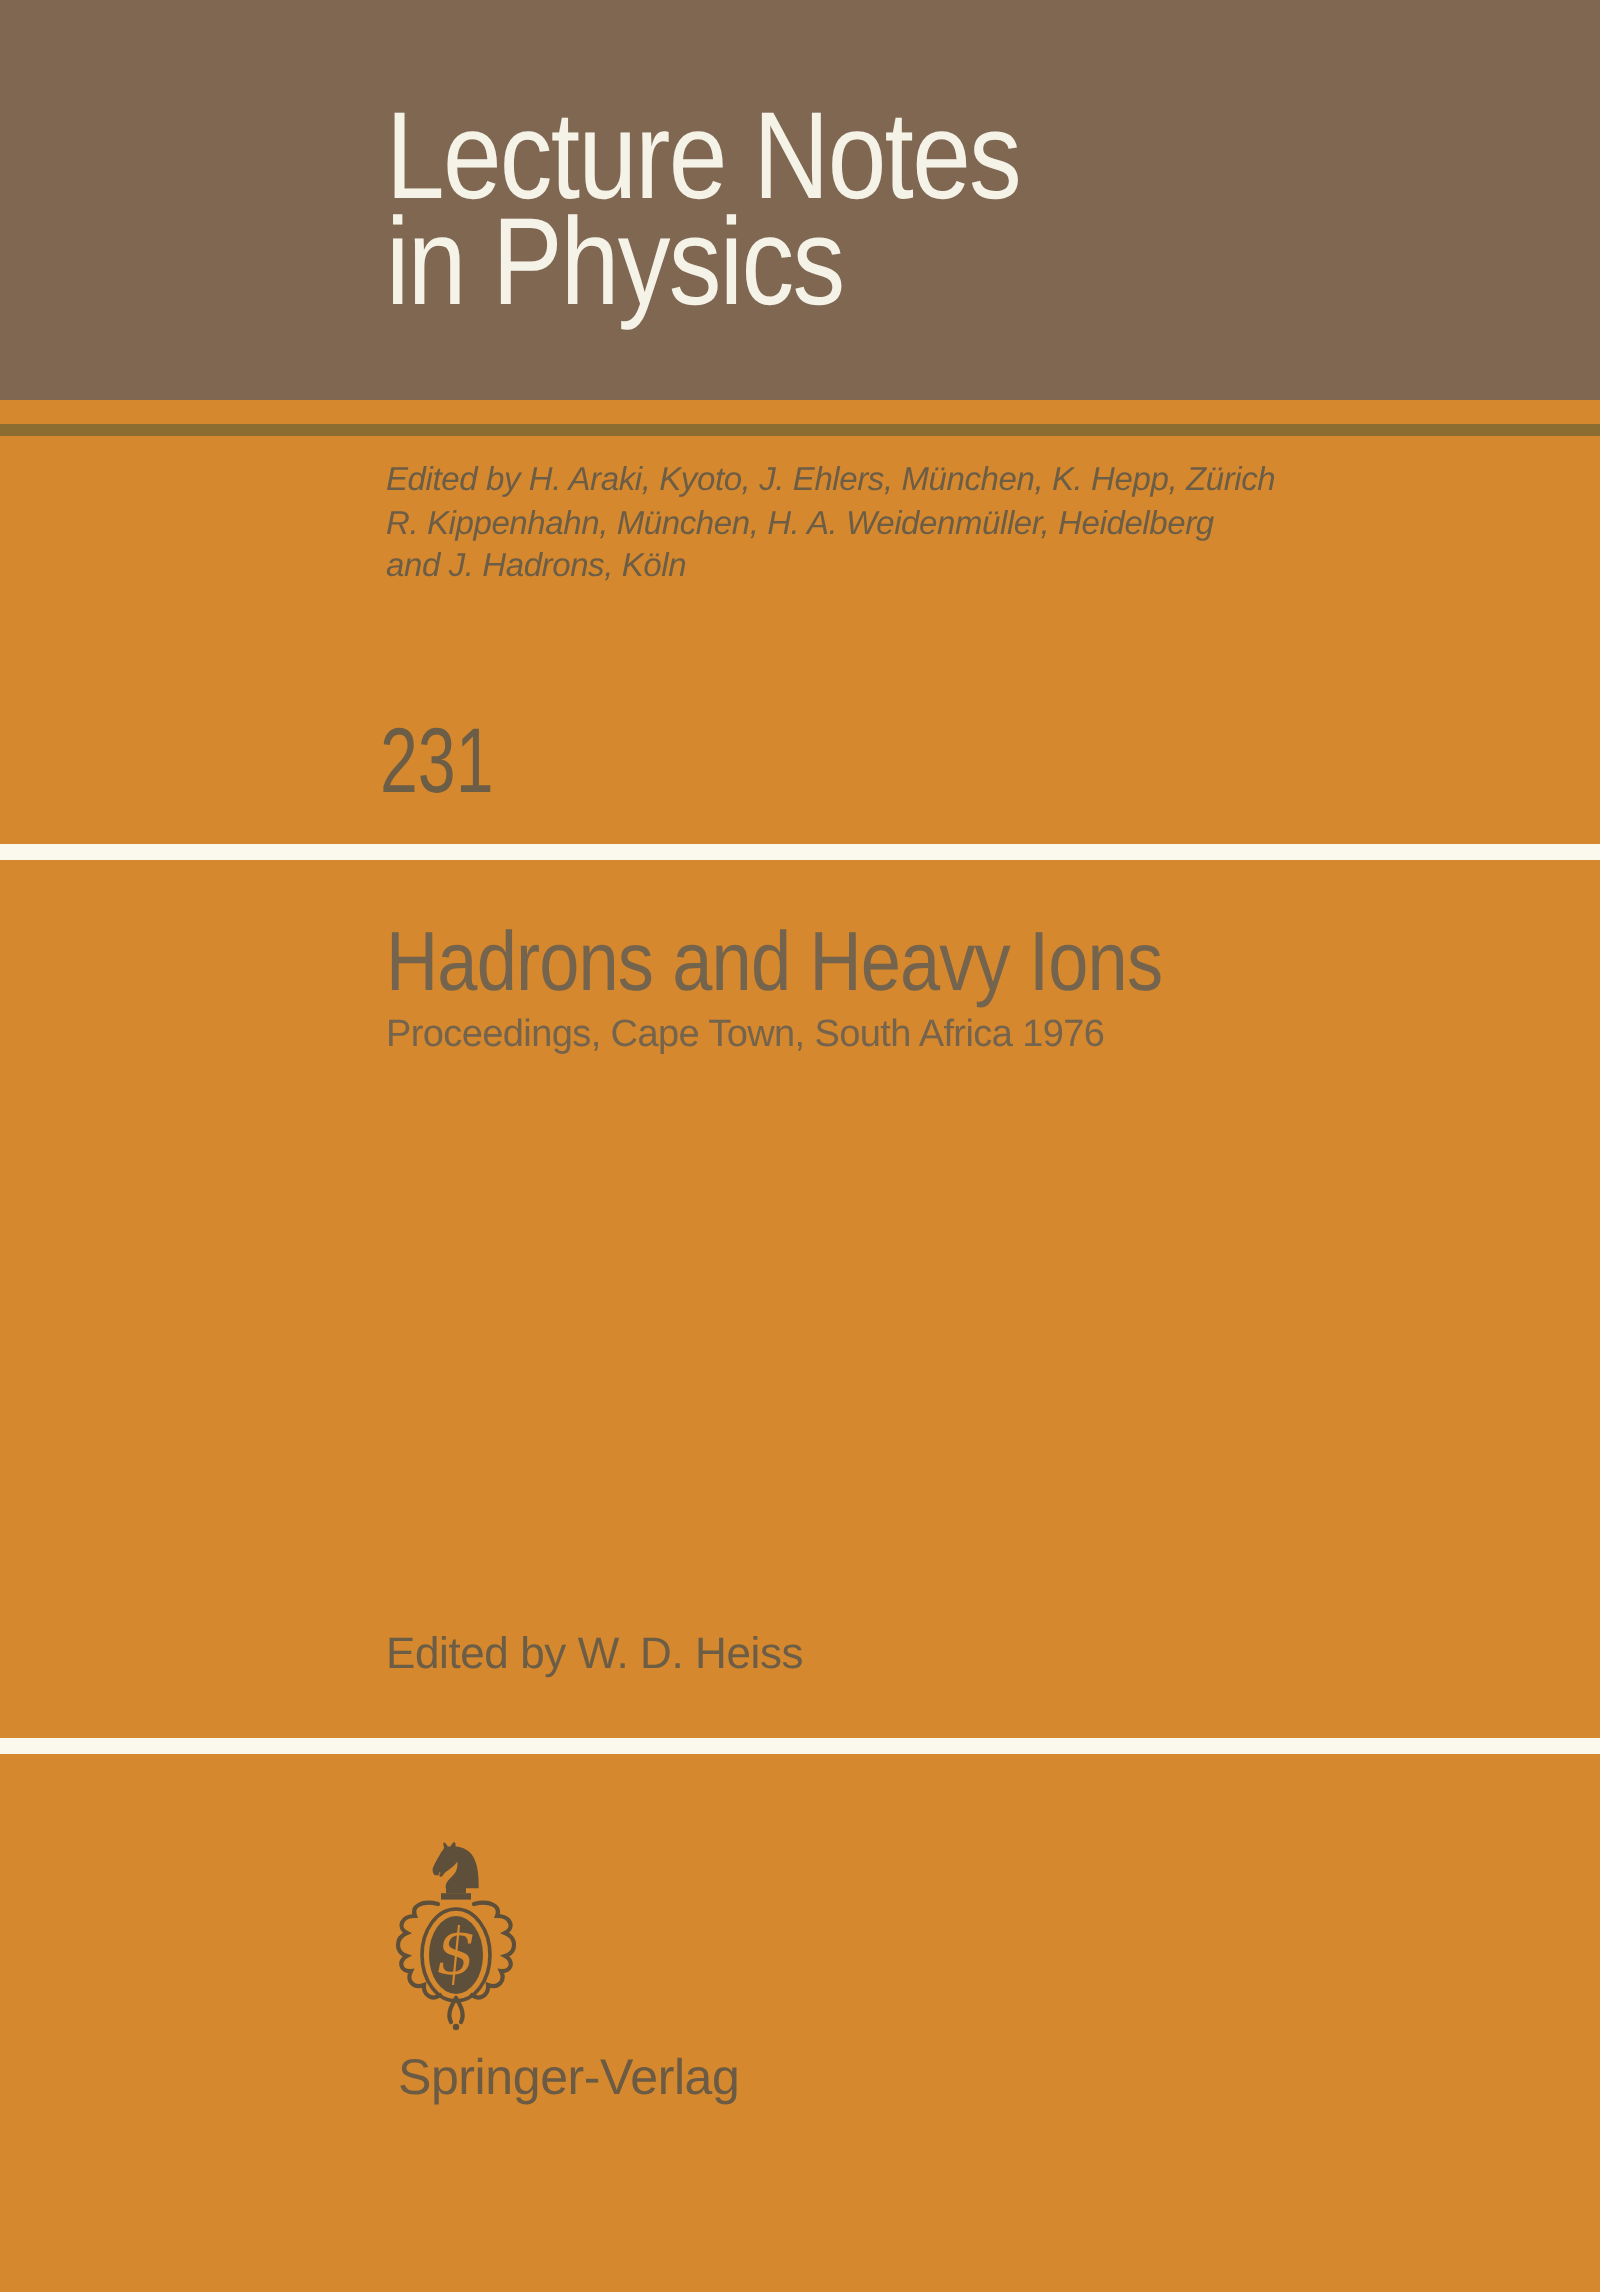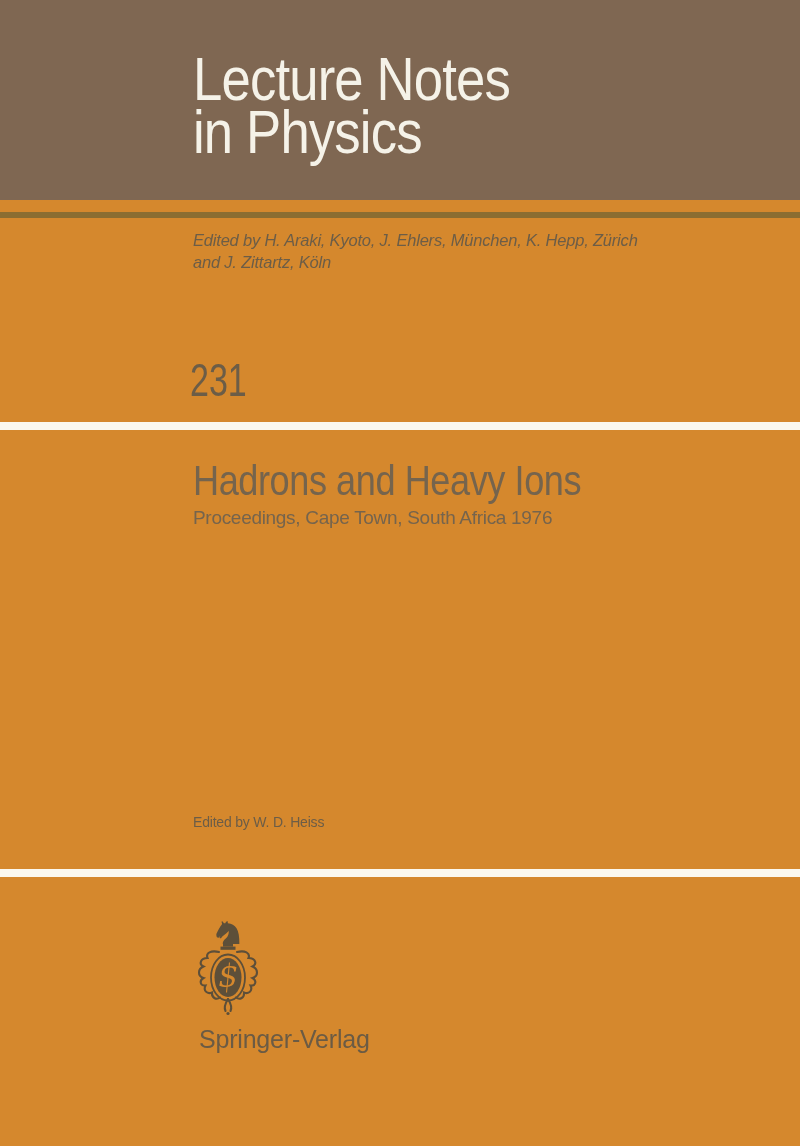--- a/index.html
+++ b/index.html
@@ -103,21 +103,21 @@
     white-space: nowrap;
   }
 
   
   .volume-editor {
     position: absolute;
     left: 193px;
     top: 814px;
     margin: 0;
     color: var(--dark-text, #6c5d47);
-    font-size: 14px;
+    font-size: 22px;
     letter-spacing: -0.2px;
     white-space: nowrap;
     text-align: center;
   }
 
   
   .springer-logo {
     position: absolute;
     left: 192px;
     top: 917px;
@@ -144,21 +144,22 @@
   <header class="masthead">
     <div class="series-title">
       <div>Lecture Notes</div>
       <div>in Physics</div>
     </div>
   </header>
   <div class="masthead-divider"></div>
 
   <div class="series-editors">
     <div>Edited by H. Araki, Kyoto, J. Ehlers, München, K. Hepp, Zürich</div>
-    <div>and J. Zittartz, Köln</div>
+    <div>R. Kippenhahn, München, H. A. Weidenmüller, Heidelberg</div>
+    <div>and J. Hadrons, Köln</div>
   </div>
 
   <div class="volume-number">231</div>
 
   <div class="rule rule-top"></div>
   <div class="rule rule-bottom"></div>
 
   <h1 class="book-title">Hadrons and Heavy Ions</h1>
   <p class="book-subtitle">Proceedings, Cape Town, South Africa 1976</p>
 

